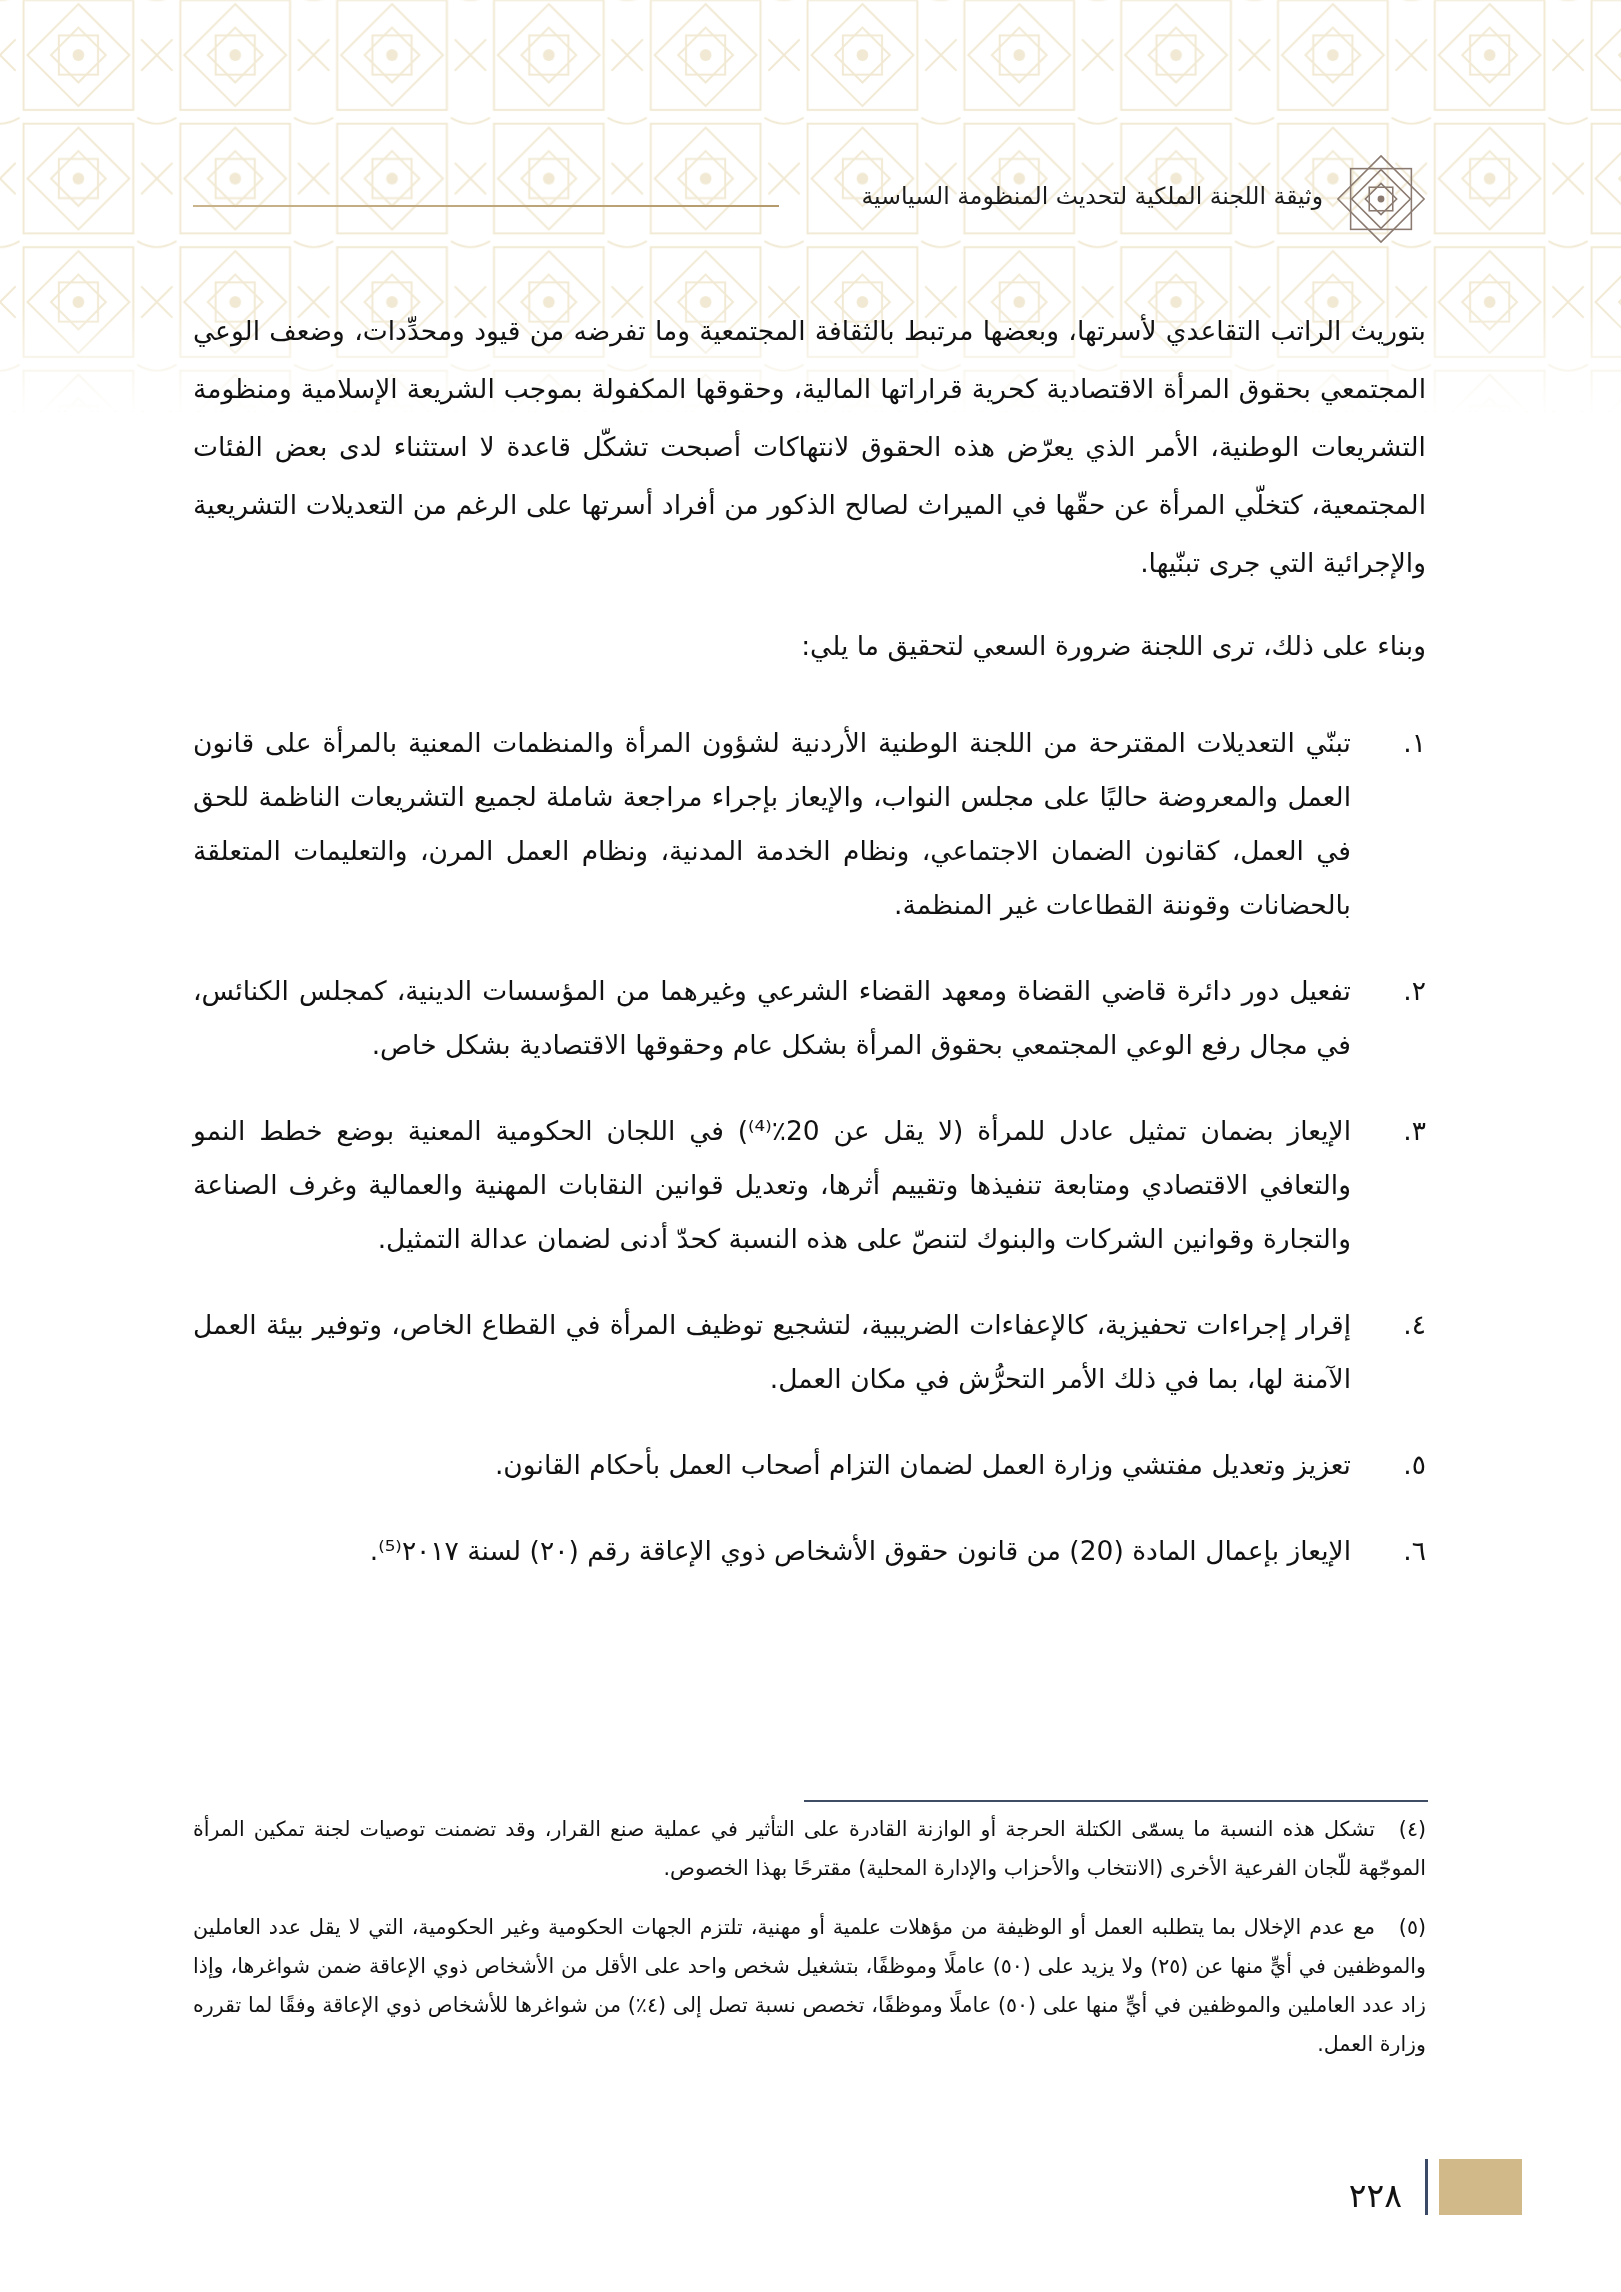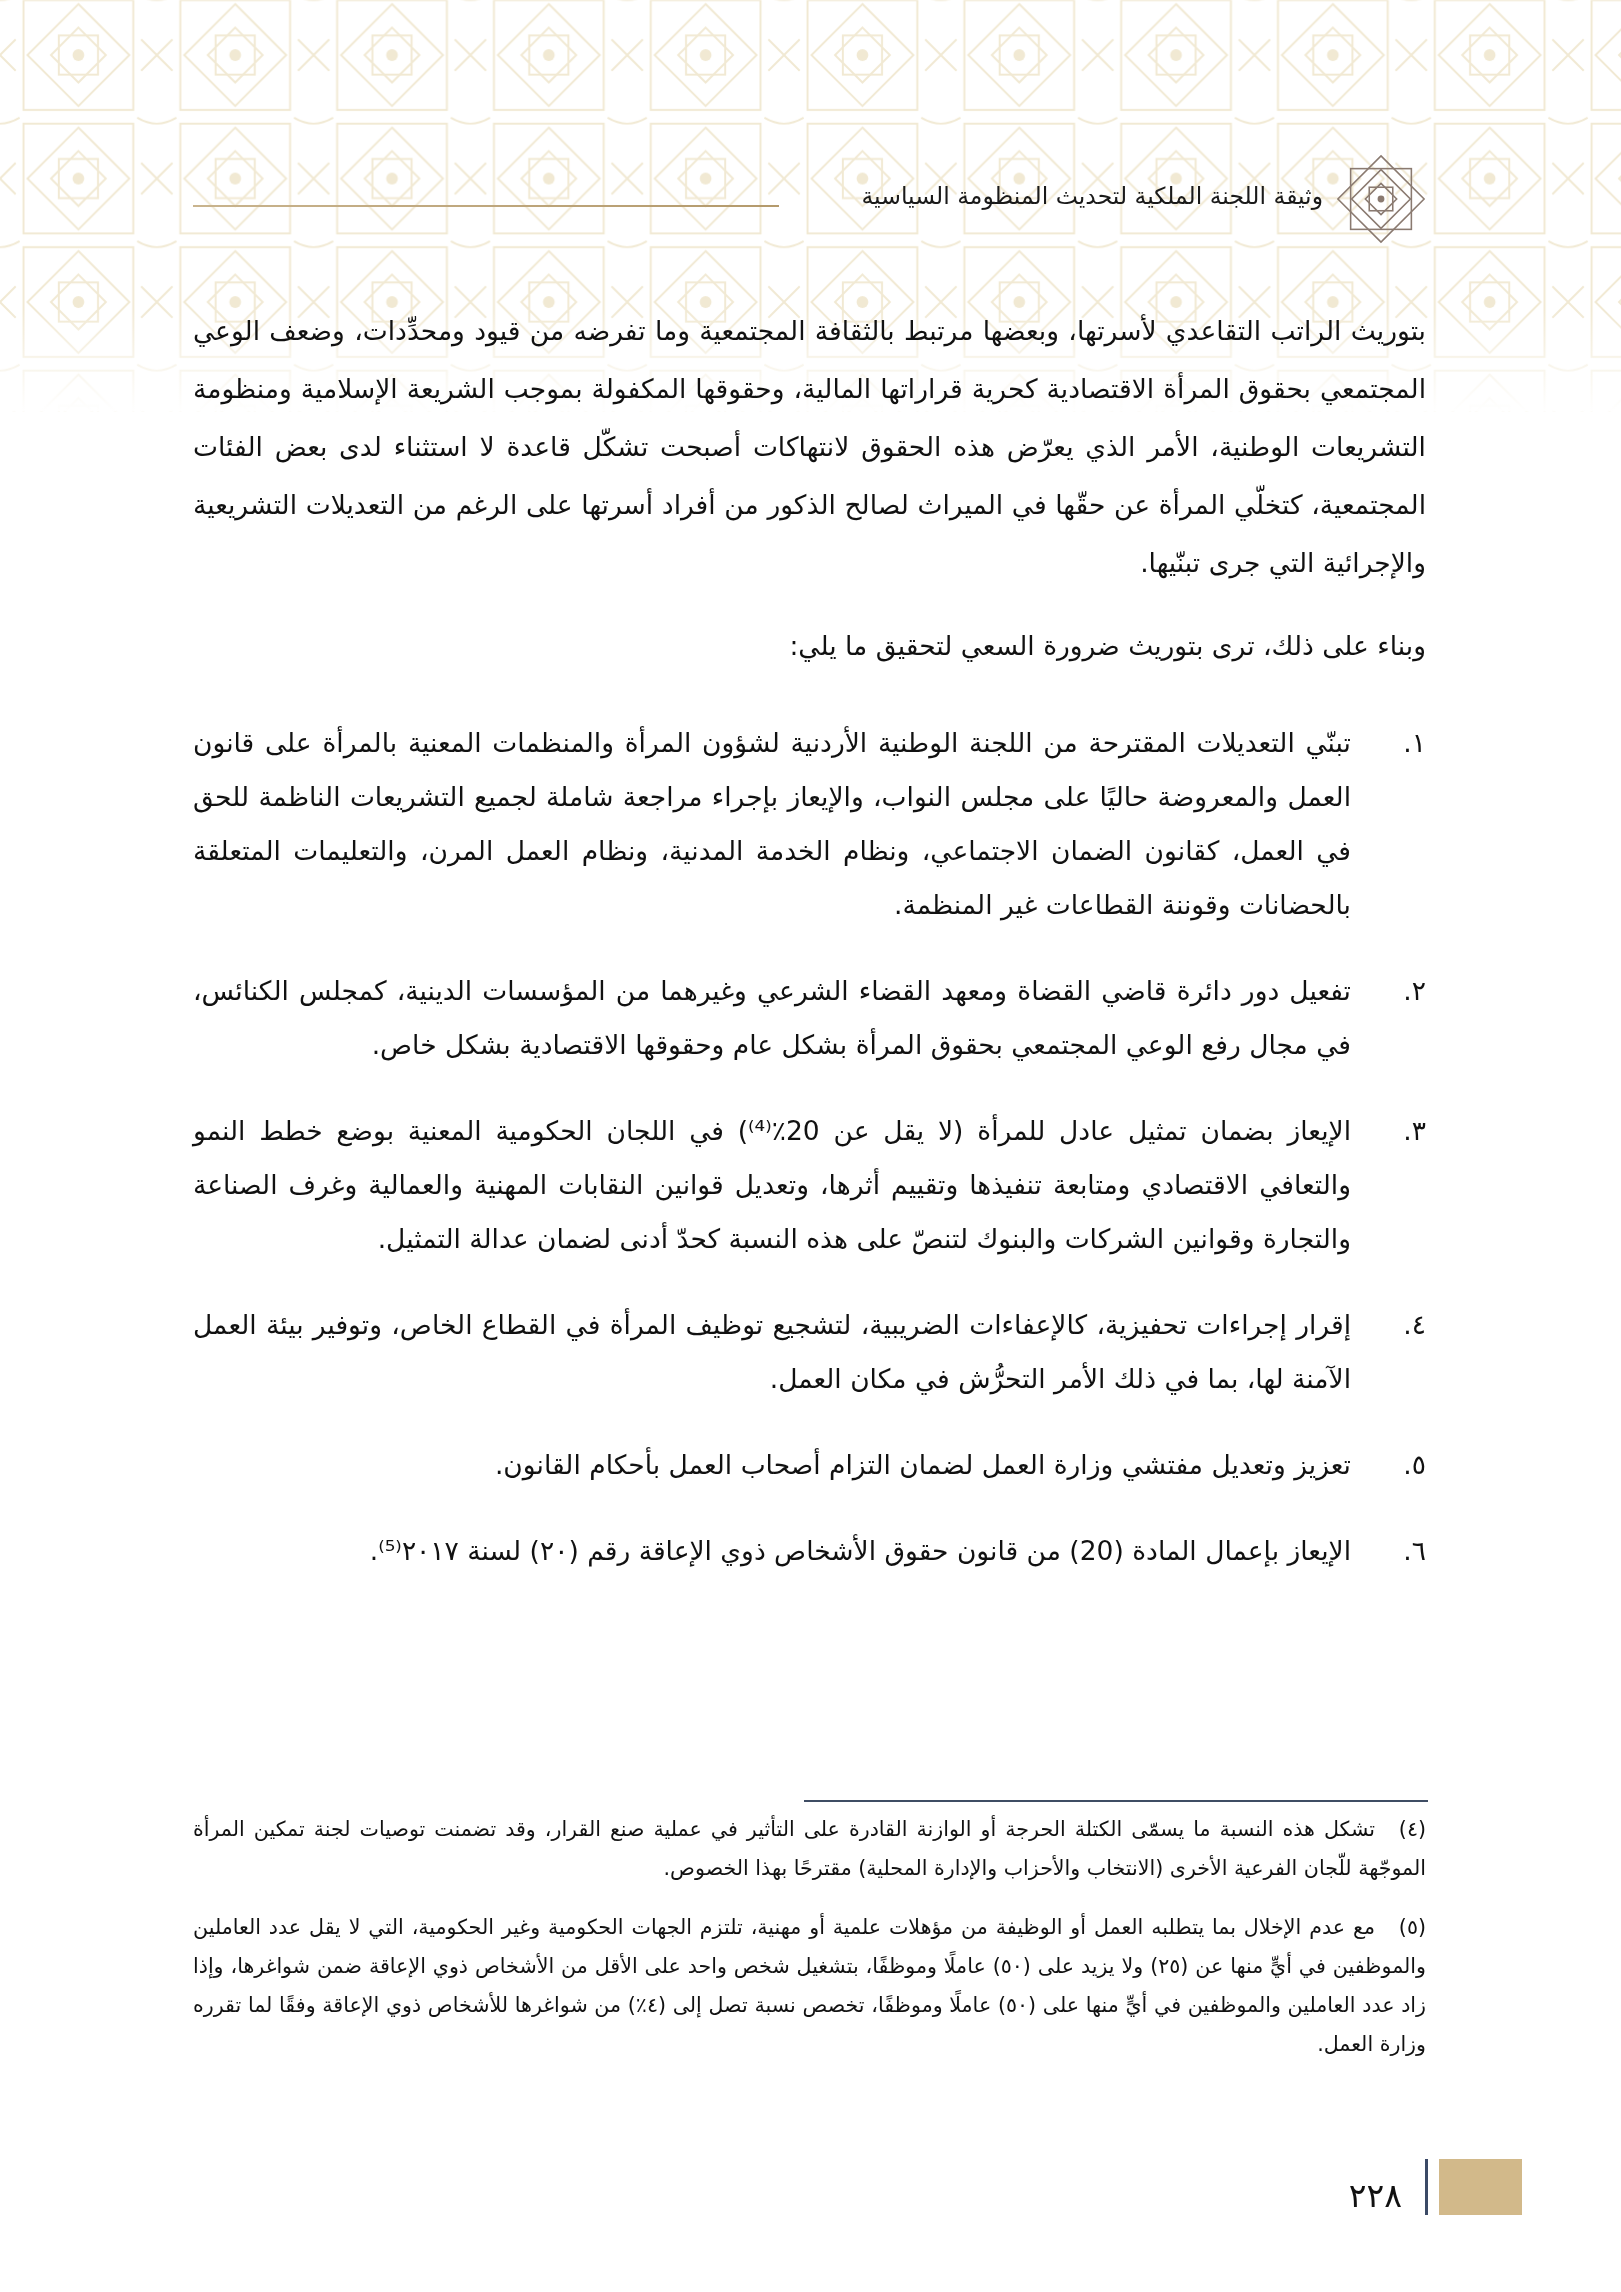--- a/index.html
+++ b/index.html
@@ -74,21 +74,21 @@
     </g>
     <circle cx="49" cy="49" r="3.5" fill="#8a7a70"></circle>
   </svg>
 </div>
 
 <div class="content" id="para-intro">
   <p class="para">بتوريث الراتب التقاعدي لأسرتها، وبعضها مرتبط بالثقافة المجتمعية وما تفرضه من قيود ومحدِّدات، وضعف الوعي المجتمعي بحقوق المرأة الاقتصادية كحرية قراراتها المالية، وحقوقها المكفولة بموجب الشريعة الإسلامية ومنظومة التشريعات الوطنية، الأمر الذي يعرّض هذه الحقوق لانتهاكات أصبحت تشكّل قاعدة لا استثناء لدى بعض الفئات المجتمعية، كتخلّي المرأة عن حقّها في الميراث لصالح الذكور من أفراد أسرتها على الرغم من التعديلات التشريعية والإجرائية التي جرى تبنّيها.</p>
 </div>
 
 <div class="content" id="para-lead">
-  <p class="para">وبناء على ذلك، ترى بتوريث ضرورة السعي لتحقيق ما يلي:</p>
+  <p class="para">وبناء على ذلك، ترى اللجنة ضرورة السعي لتحقيق ما يلي:</p>
 </div>
 
 <ol class="list" id="recommendations" style="top:716px;">
   <li class="list-item">
     <span class="list-num">١.</span>
     <span class="list-text">تبنّي التعديلات المقترحة من اللجنة الوطنية الأردنية لشؤون المرأة والمنظمات المعنية بالمرأة على قانون العمل والمعروضة حاليًا على مجلس النواب، والإيعاز بإجراء مراجعة شاملة لجميع التشريعات الناظمة للحق في العمل، كقانون الضمان الاجتماعي، ونظام الخدمة المدنية، ونظام العمل المرن، والتعليمات المتعلقة بالحضانات وقوننة القطاعات غير المنظمة.</span>
   </li>
   <li class="spacer-1"></li>
   <li class="list-item">
     <span class="list-num">٢.</span>

